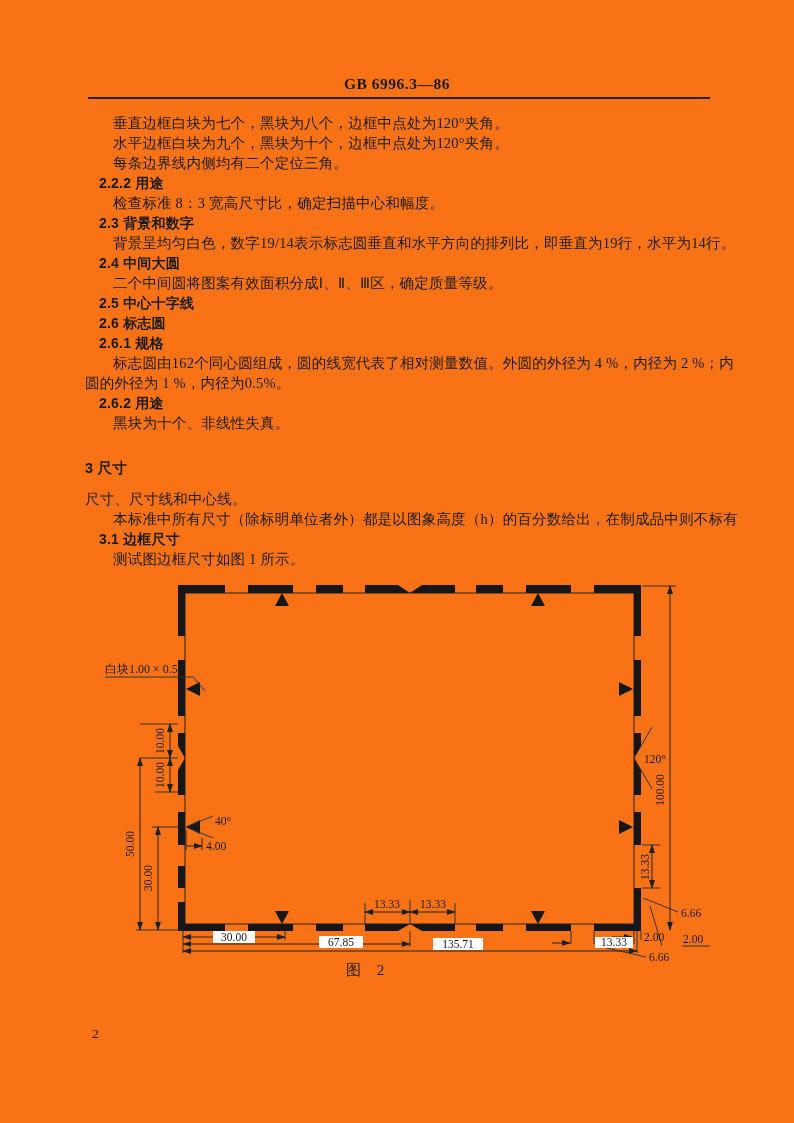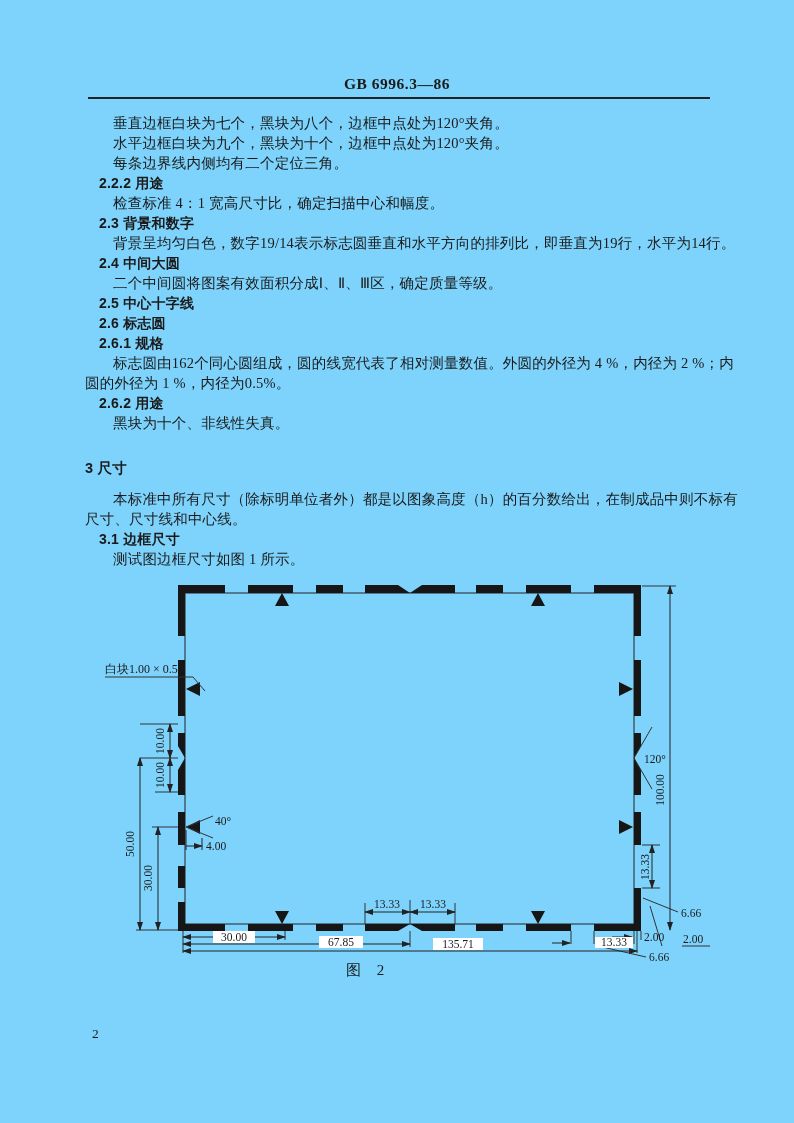--- a/index.html
+++ b/index.html
@@ -1,16 +1,16 @@
 <!DOCTYPE html>
 <html><head>
 <meta charset="utf-8">
 <style>
   html,body{margin:0;padding:0;background:#e8e8e8;}
-  .page{position:relative;width:794px;height:1123px;margin:0 auto;background:#7dd3fc;
+  .page{position:relative;width:794px;height:1123px;margin:0 auto;background:#f97316;
         font-family:"Liberation Serif",serif;color:#1a1a1a;overflow:hidden;}
   .header-num{position:absolute;top:75px;left:0;width:100%;text-align:center;
         font-weight:bold;font-size:15.5px;letter-spacing:.5px;}
   .rule{position:absolute;top:97px;left:88px;width:622px;height:2px;background:#222;}
   .textblock{position:absolute;top:113px;left:85px;width:630px;font-size:14.5px;
         line-height:20px;letter-spacing:.2px;}
   .ln{white-space:nowrap;}
   .ind{padding-left:28px;}
   .h{font-weight:bold;padding-left:14px;font-family:"Liberation Sans",sans-serif;font-size:14px;}
   .sec{font-weight:bold;font-family:"Liberation Sans",sans-serif;font-size:14.5px;
@@ -27,35 +27,35 @@
 <div class="page">
 
   <div class="header-num">GB 6996.3—86</div>
   <div class="rule"></div>
 
   <div class="textblock">
     <div class="ln ind">垂直边框白块为七个，黑块为八个，边框中点处为120°夹角。</div>
     <div class="ln ind">水平边框白块为九个，黑块为十个，边框中点处为120°夹角。</div>
     <div class="ln ind">每条边界线内侧均有二个定位三角。</div>
     <div class="ln h">2.2.2  用途</div>
-    <div class="ln ind">检查标准 4：1 宽高尺寸比，确定扫描中心和幅度。</div>
+    <div class="ln ind">检查标准 8：3 宽高尺寸比，确定扫描中心和幅度。</div>
     <div class="ln h">2.3  背景和数字</div>
     <div class="ln ind">背景呈均匀白色，数字19/14表示标志圆垂直和水平方向的排列比，即垂直为19行，水平为14行。</div>
     <div class="ln h">2.4  中间大圆</div>
     <div class="ln ind">二个中间圆将图案有效面积分成Ⅰ、Ⅱ、Ⅲ区，确定质量等级。</div>
     <div class="ln h">2.5  中心十字线</div>
     <div class="ln h">2.6  标志圆</div>
     <div class="ln h">2.6.1  规格</div>
     <div class="ln ind">标志圆由162个同心圆组成，圆的线宽代表了相对测量数值。外圆的外径为 4 %，内径为 2 %；内</div>
     <div class="ln">圆的外径为 1 %，内径为0.5%。</div>
     <div class="ln h">2.6.2  用途</div>
     <div class="ln ind">黑块为十个、非线性失真。</div>
     <div class="ln sec">3  尺寸</div>
+    <div class="ln">尺寸、尺寸线和中心线。</div>
     <div class="ln ind">本标准中所有尺寸（除标明单位者外）都是以图象高度（h）的百分数给出，在制成品中则不标有</div>
-    <div class="ln">尺寸、尺寸线和中心线。</div>
     <div class="ln h">3.1  边框尺寸</div>
     <div class="ln ind">测试图边框尺寸如图 1 所示。</div>
   </div>
 
   <svg class="figure-svg" viewBox="0 0 794 1123" xmlns="http://www.w3.org/2000/svg">
     <defs>
       <marker id="ma" orient="auto" markerWidth="9" markerHeight="6" refX="8" refY="3">
         <path d="M0,0 L9,3 L0,6 Z" fill="#222"></path>
         </marker>
       <marker id="mb" orient="auto" markerWidth="9" markerHeight="6" refX="1" refY="3">

